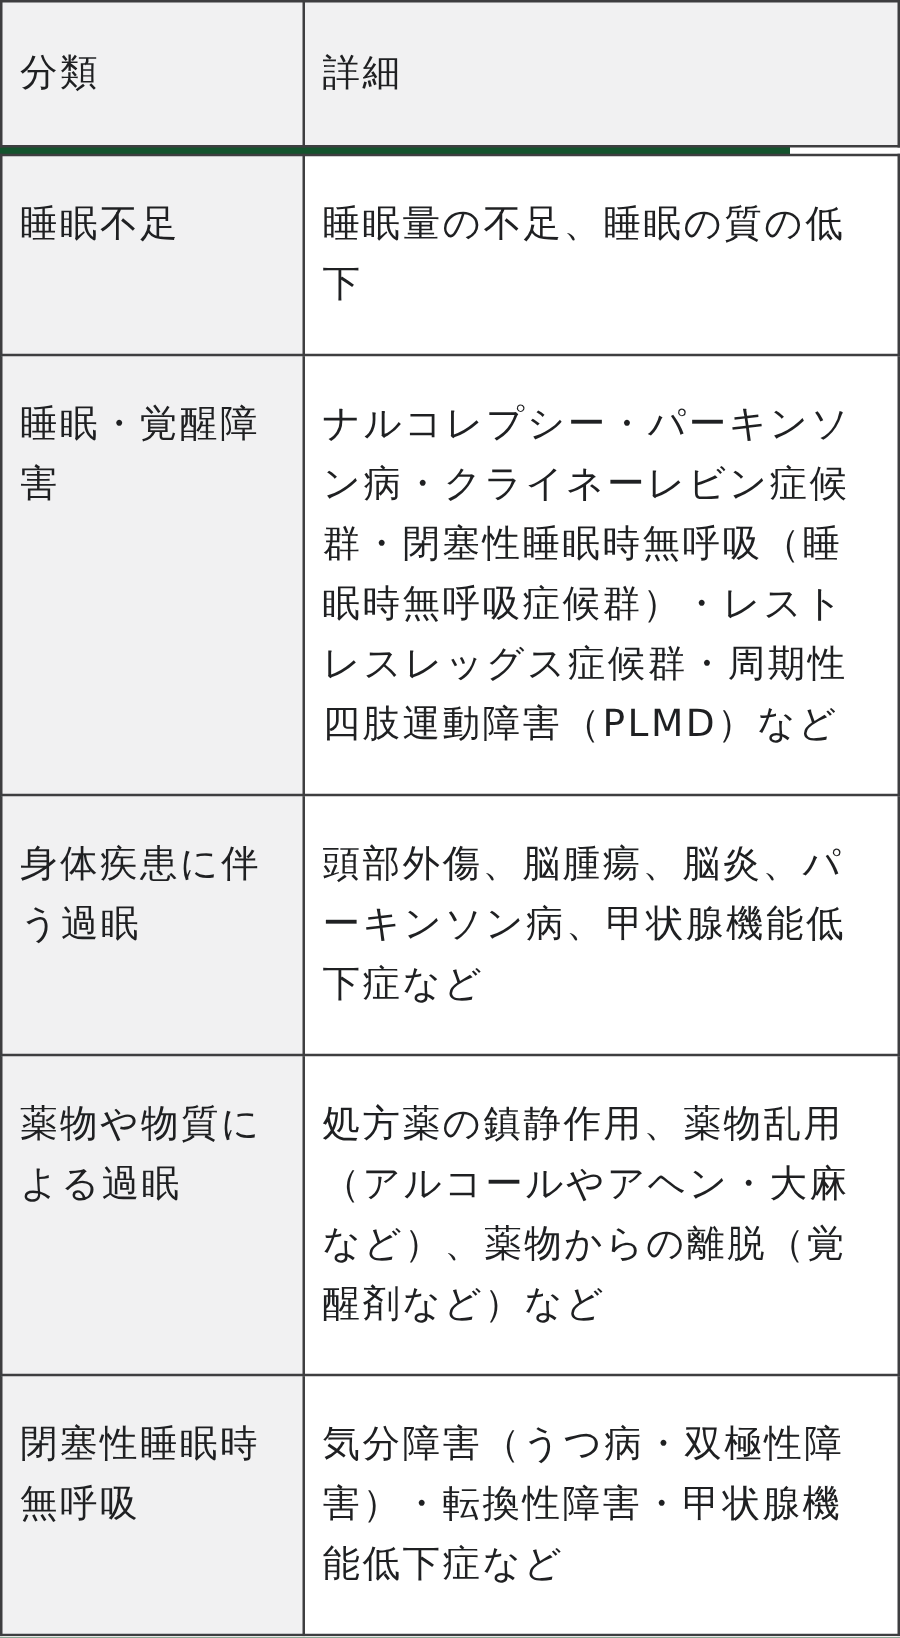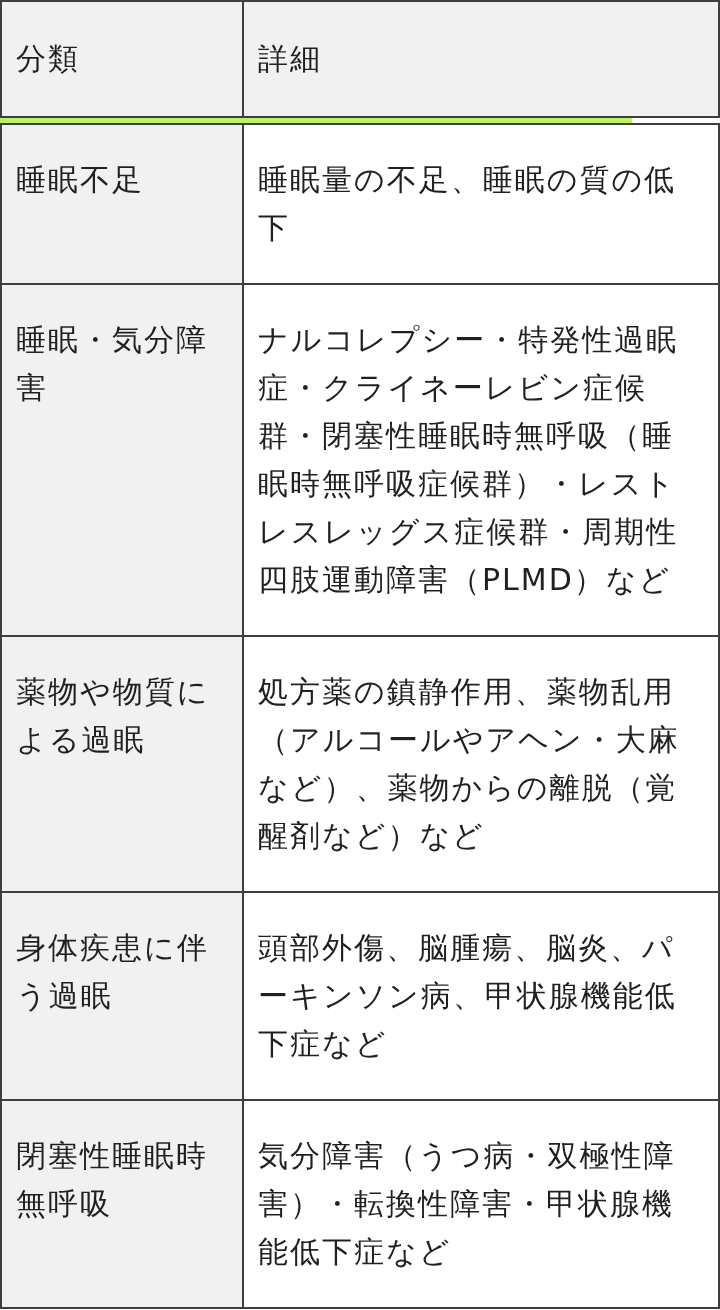--- a/index.html
+++ b/index.html
@@ -8,21 +8,21 @@
     --detailbg:#ffffff;
     --text:#1f2022;
   }
   html,body{
     margin:0;
     padding:0;
     background:#ffffff;
   }
   .page{
     width:632px;
-    background:#bef264;
+    background:#14532d;
   }
   table.tbl{
     width:720px;
     border-collapse:collapse;
     table-layout:fixed;
     font-family:"DejaVu Sans", sans-serif;
     font-size:30px;
     line-height:48px;
     letter-spacing:2px;
     color:var(--text);
@@ -72,32 +72,32 @@
         <col class="col-cat">
         <col class="col-detail">
       </colgroup>
     <tbody>
   <tr>
     <td class="cat">睡眠不足</td>
     <td class="det">睡眠量の不足、睡眠の質の低下</td>
   </tr>
 
   <tr>
-    <td class="cat">睡眠・気分障害</td>
-    <td class="det">ナルコレプシー・特発性過眠症・クライネーレビン症候群・閉塞性睡眠時無呼吸（睡眠時無呼吸症候群）・レストレスレッグス症候群・周期性四肢運動障害（PLMD）など</td>
+    <td class="cat">睡眠・覚醒障害</td>
+    <td class="det">ナルコレプシー・パーキンソン病・クライネーレビン症候群・閉塞性睡眠時無呼吸（睡眠時無呼吸症候群）・レストレスレッグス症候群・周期性四肢運動障害（PLMD）など</td>
+  </tr>
+
+  <tr>
+    <td class="cat">身体疾患に伴う過眠</td>
+    <td class="det">頭部外傷、脳腫瘍、脳炎、パーキンソン病、甲状腺機能低下症など</td>
   </tr>
 
   <tr>
     <td class="cat">薬物や物質による過眠</td>
     <td class="det">処方薬の鎮静作用、薬物乱用（アルコールやアヘン・大麻など）、薬物からの離脱（覚醒剤など）など</td>
-  </tr>
-
-  <tr>
-    <td class="cat">身体疾患に伴う過眠</td>
-    <td class="det">頭部外傷、脳腫瘍、脳炎、パーキンソン病、甲状腺機能低下症など</td>
   </tr>
 
   <tr>
     <td class="cat">閉塞性睡眠時無呼吸</td>
     <td class="det">気分障害（うつ病・双極性障害）・転換性障害・甲状腺機能低下症など</td>
   </tr>
 </tbody>
   </table>
 
 </div>

